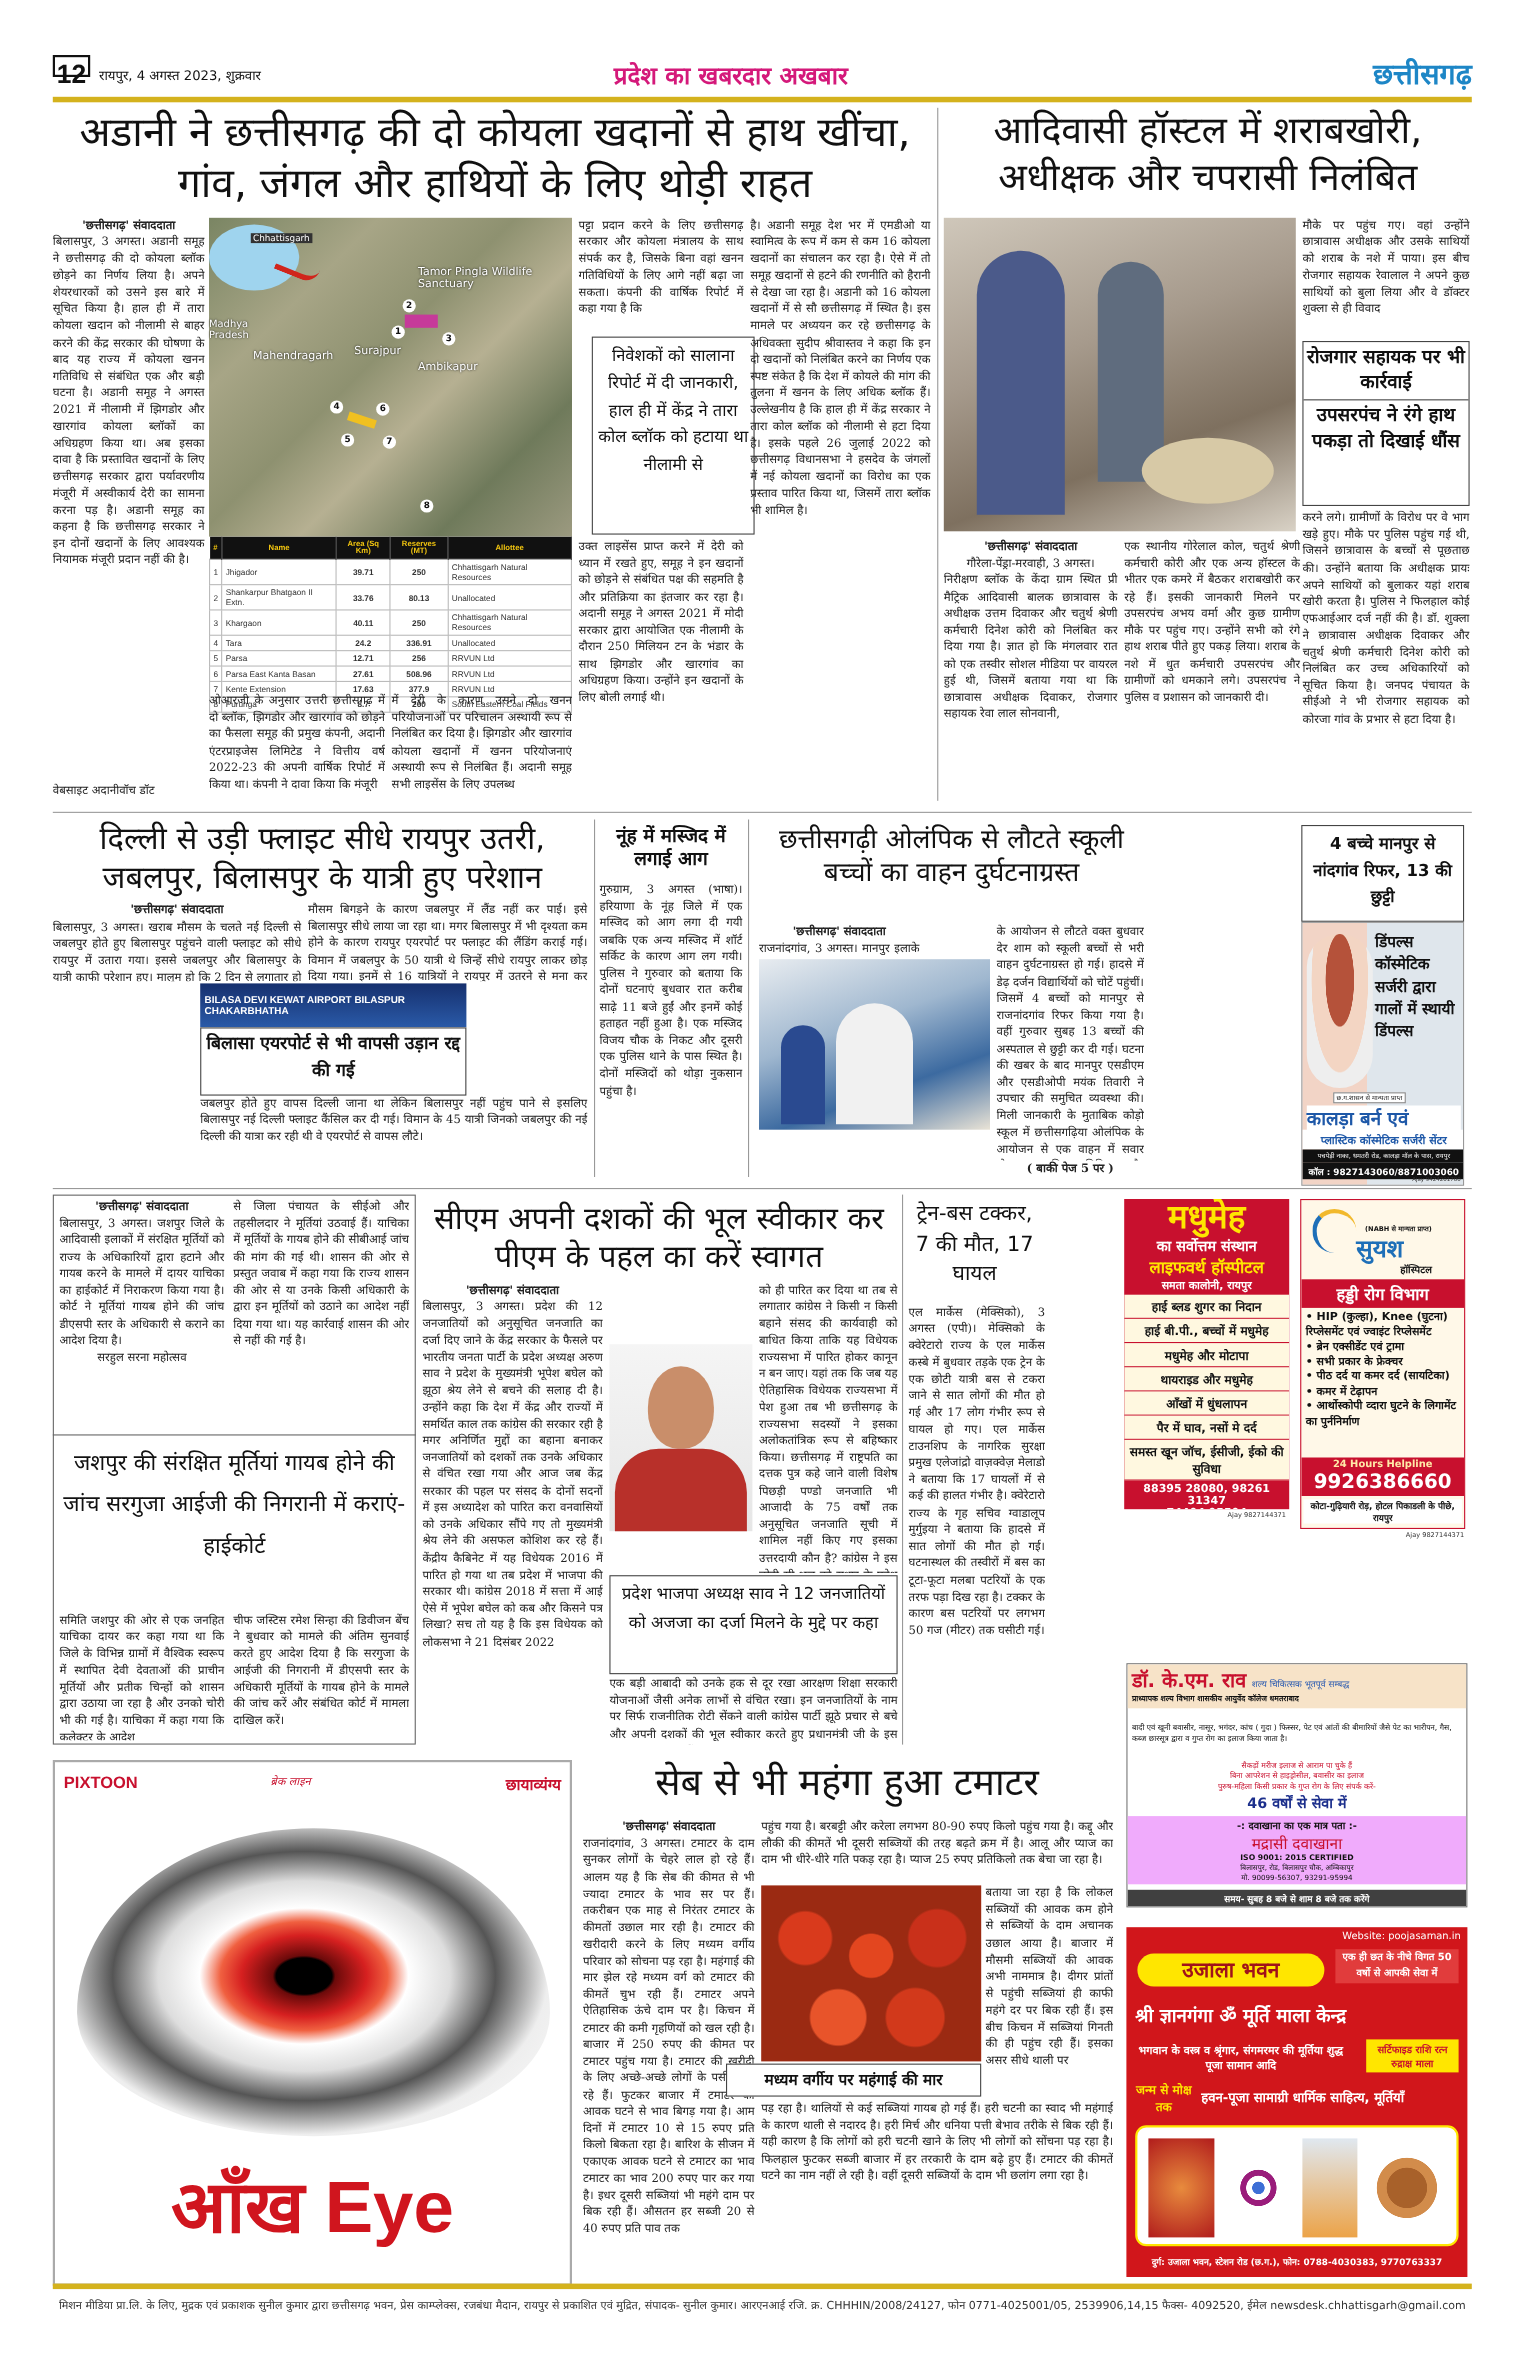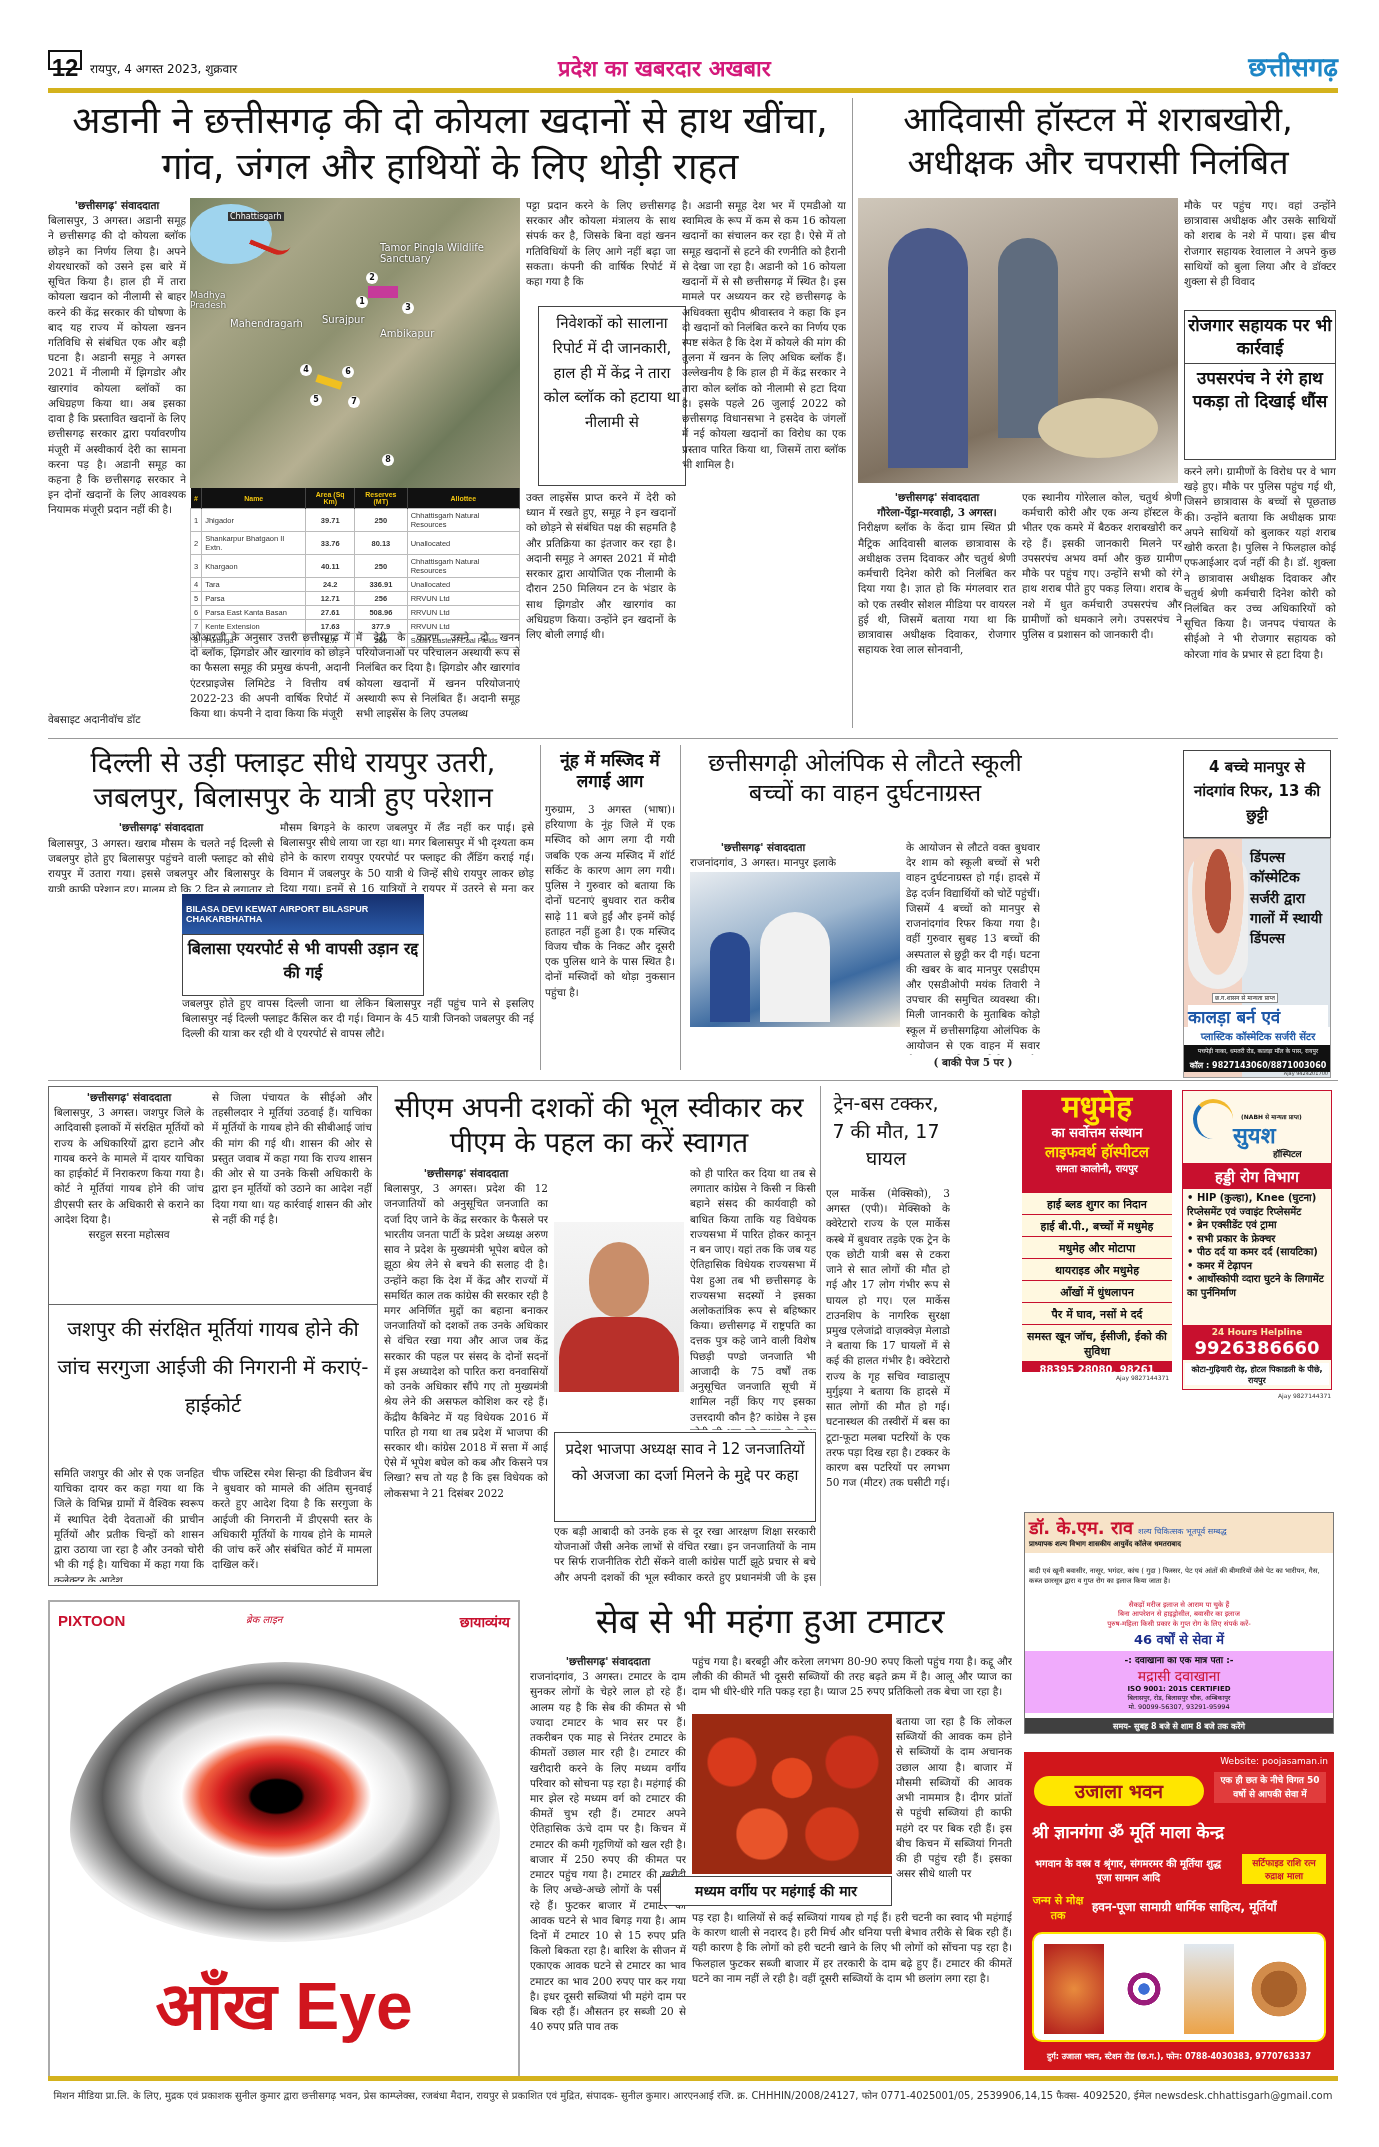--- a/index.html
+++ b/index.html
@@ -154,21 +154,21 @@
 <div class="col body" style="top:198px;left:682px;width:164px;height:530px">है। अडानी समूह देश भर में एमडीओ या स्वामित्व के रूप में कम से कम 16 कोयला खदानों का संचालन कर रहा है। ऐसे में तो समूह खदानों से हटने की रणनीति को हैरानी से देखा जा रहा है। अडानी को 16 कोयला खदानों में से सौ छत्तीसगढ़ में स्थित है। इस मामले पर अध्ययन कर रहे छत्तीसगढ़ के अधिवक्ता सुदीप श्रीवास्तव ने कहा कि इन दो खदानों को निलंबित करने का निर्णय एक स्पष्ट संकेत है कि देश में कोयले की मांग की तुलना में खनन के लिए अधिक ब्लॉक हैं। उल्लेखनीय है कि हाल ही में केंद्र सरकार ने तारा कोल ब्लॉक को नीलामी से हटा दिया है। इसके पहले 26 जुलाई 2022 को छत्तीसगढ़ विधानसभा ने हसदेव के जंगलों में नई कोयला खदानों का विरोध का एक प्रस्ताव पारित किया था, जिसमें तारा ब्लॉक भी शामिल है।</div>
 
 <div class="abs h1" style="top:98px;left:858px;width:480px;font-size:34px;">आदिवासी हॉस्टल में शराबखोरी, अधीक्षक और चपरासी निलंबित</div>
 <div class="abs photo" style="top:198px;left:858px;width:320px;height:285px">
   <div class="abs" style="top:30px;left:30px;width:80px;height:240px;background:#4b5a8a;border-radius:40px 40px 0 0"></div>
   <div class="abs" style="top:40px;left:140px;width:60px;height:200px;background:#5f6c7e;border-radius:30px 30px 0 0"></div>
   <div class="abs" style="top:200px;left:180px;width:120px;height:60px;background:#d7c9a6;border-radius:50%"></div>
 </div>
 <div class="col body" style="top:490px;left:858px;width:158px;height:238px">
   <div class="byline">'छत्तीसगढ़' संवाददाता</div>
-  <div style="font-weight:bold;text-align:center">गौरेला-पेंड्रा-मरवाही, 3 अगस्त।</div>
+  <div style="font-weight:normal;text-align:center">गौरेला-पेंड्रा-मरवाही, 3 अगस्त।</div>
   <div>निरीक्षण ब्लॉक के केंदा ग्राम स्थित प्री मैट्रिक आदिवासी बालक छात्रावास के अधीक्षक उत्तम दिवाकर और चतुर्थ श्रेणी कर्मचारी दिनेश कोरी को निलंबित कर दिया गया है। ज्ञात हो कि मंगलवार रात को एक तस्वीर सोशल मीडिया पर वायरल हुई थी, जिसमें बताया गया था कि छात्रावास अधीक्षक दिवाकर, रोजगार सहायक रेवा लाल सोनवानी,</div>
 </div>
 <div class="col body" style="top:490px;left:1022px;width:160px;height:238px">एक स्थानीय गोरेलाल कोल, चतुर्थ श्रेणी कर्मचारी कोरी और एक अन्य हॉस्टल के भीतर एक कमरे में बैठकर शराबखोरी कर रहे हैं। इसकी जानकारी मिलने पर उपसरपंच अभय वर्मा और कुछ ग्रामीण मौके पर पहुंच गए। उन्होंने सभी को रंगे हाथ शराब पीते हुए पकड़ लिया। शराब के नशे में धुत कर्मचारी उपसरपंच और ग्रामीणों को धमकाने लगे। उपसरपंच ने पुलिस व प्रशासन को जानकारी दी।</div>
 <div class="col body" style="top:198px;left:1184px;width:152px;height:110px">मौके पर पहुंच गए। वहां उन्होंने छात्रावास अधीक्षक और उसके साथियों को शराब के नशे में पाया। इस बीच रोजगार सहायक रेवालाल ने अपने कुछ साथियों को बुला लिया और वे डॉक्टर शुक्ला से ही विवाद</div>
 <div class="abs quote" style="top:310px;left:1184px;width:152px;height:150px;font-weight:bold">
   <div style="font-size:17px;line-height:1.35;padding:3px;border-bottom:1px solid #444">रोजगार सहायक पर भी कार्रवाई</div>
   <div style="font-size:17px;line-height:1.35;padding:3px">उपसरपंच ने रंगे हाथ पकड़ा तो दिखाई धौंस</div>
 </div>
 <div class="col body" style="top:464px;left:1184px;width:152px;height:264px">करने लगे। ग्रामीणों के विरोध पर वे भाग खड़े हुए। मौके पर पुलिस पहुंच गई थी, जिसने छात्रावास के बच्चों से पूछताछ की। उन्होंने बताया कि अधीक्षक प्रायः अपने साथियों को बुलाकर यहां शराब खोरी करता है। पुलिस ने फिलहाल कोई एफआईआर दर्ज नहीं की है। डॉ. शुक्ला ने छात्रावास अधीक्षक दिवाकर और चतुर्थ श्रेणी कर्मचारी दिनेश कोरी को निलंबित कर उच्च अधिकारियों को सूचित किया है। जनपद पंचायत के सीईओ ने भी रोजगार सहायक को कोरजा गांव के प्रभार से हटा दिया है।</div>
 
@@ -246,21 +246,21 @@
 <div class="abs quote" style="top:1432px;left:554px;width:262px;height:90px;font-size:15px;line-height:1.7;padding:4px">प्रदेश भाजपा अध्यक्ष साव ने 12 जनजातियों को अजजा का दर्जा मिलने के मुद्दे पर कहा</div>
 <div class="col body" style="top:1524px;left:554px;width:262px;height:62px">एक बड़ी आबादी को उनके हक से दूर रखा आरक्षण शिक्षा सरकारी योजनाओं जैसी अनेक लाभों से वंचित रखा। इन जनजातियों के नाम पर सिर्फ राजनीतिक रोटी सेंकने वाली कांग्रेस पार्टी झूठे प्रचार से बचे और अपनी दशकों की भूल स्वीकार करते हुए प्रधानमंत्री जी के इस पहल का स्वागत करें।</div>
 
 <div class="abs h1" style="top:1090px;left:826px;width:120px;font-size:19px;line-height:1.45">ट्रेन-बस टक्कर, 7 की मौत, 17 घायल</div>
 <div class="col body" style="top:1186px;left:826px;width:124px;height:400px">एल मार्केस (मेक्सिको), 3 अगस्त (एपी)। मेक्सिको के क्वेरेटारो राज्य के एल मार्केस कस्बे में बुधवार तड़के एक ट्रेन के एक छोटी यात्री बस से टकरा जाने से सात लोगों की मौत हो गई और 17 लोग गंभीर रूप से घायल हो गए। एल मार्केस टाउनशिप के नागरिक सुरक्षा प्रमुख एलेजांद्रो वाज़क्वेज़ मेलाडो ने बताया कि 17 घायलों में से कई की हालत गंभीर है। क्वेरेटारो राज्य के गृह सचिव ग्वाडालूप मुर्गुइया ने बताया कि हादसे में सात लोगों की मौत हो गई। घटनास्थल की तस्वीरों में बस का टूटा-फूटा मलबा पटरियों के एक तरफ पड़ा दिख रहा है। टक्कर के कारण बस पटरियों पर लगभग 50 गज (मीटर) तक घसीटी गई।</div>
 
 <div class="ad red" style="top:1090px;left:1022px;width:150px;height:282px">
   <div class="ylw" style="text-align:center;font-size:30px;font-weight:bold;line-height:1.1">मधुमेह</div>
   <div style="text-align:center;font-size:13px;font-weight:bold">का सर्वोत्तम संस्थान</div>
   <div class="ylw" style="text-align:center;font-size:15px;font-weight:bold">लाइफवर्थ हॉस्पीटल</div>
-  <div style="text-align:center;font-size:10px;font-weight:bold;padding-bottom:18px">समता कालोनी, रायपुर</div>
+  <div style="text-align:center;font-size:10px;font-weight:bold;padding-bottom:2px">समता कालोनी, रायपुर</div>
   <div id="diabetes-services">
       <div class="adrow" style="font-size: 11px; padding: 3px 2px;">हाई ब्लड शुगर का निदान</div>
       <div class="adrow" style="font-size: 11px; padding: 3px 2px;">हाई बी.पी., बच्चों में मधुमेह</div>
       <div class="adrow" style="font-size: 11px; padding: 3px 2px;">मधुमेह और मोटापा</div>
       <div class="adrow" style="font-size: 11px; padding: 3px 2px;">थायराइड और मधुमेह</div>
       <div class="adrow" style="font-size: 11px; padding: 3px 2px;">आँखों में धुंधलापन</div>
       <div class="adrow" style="font-size: 11px; padding: 3px 2px;">पैर में घाव, नसों मे दर्द</div>
       <div class="adrow" style="font-size: 11px; padding: 3px 2px;">समस्त खून जॉच, ईसीजी, ईको की सुविधा</div>
     </div>
   <div style="text-align:center;font-size:10px;font-weight:bold;padding-top:2px">88395 28080, 98261 31347</div>

